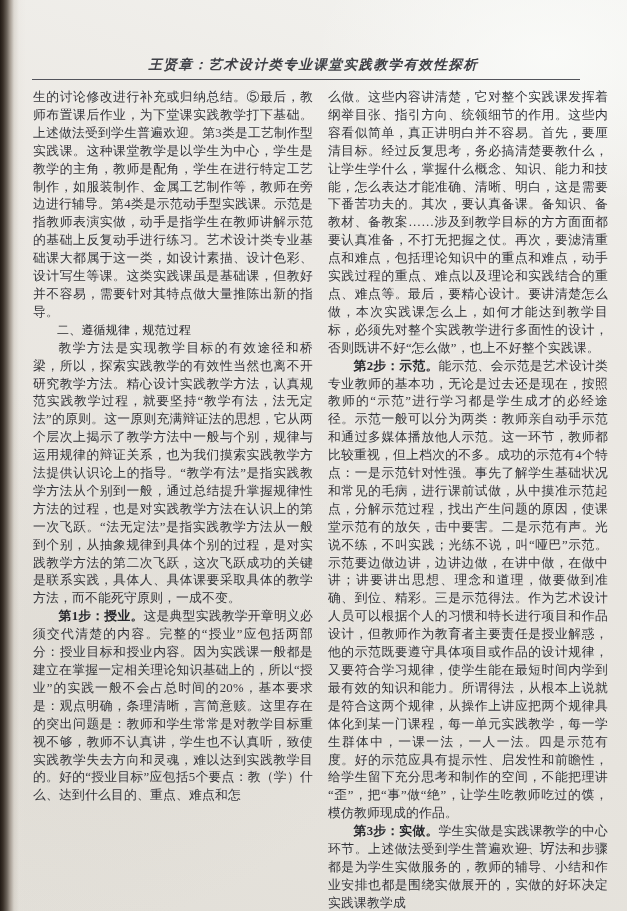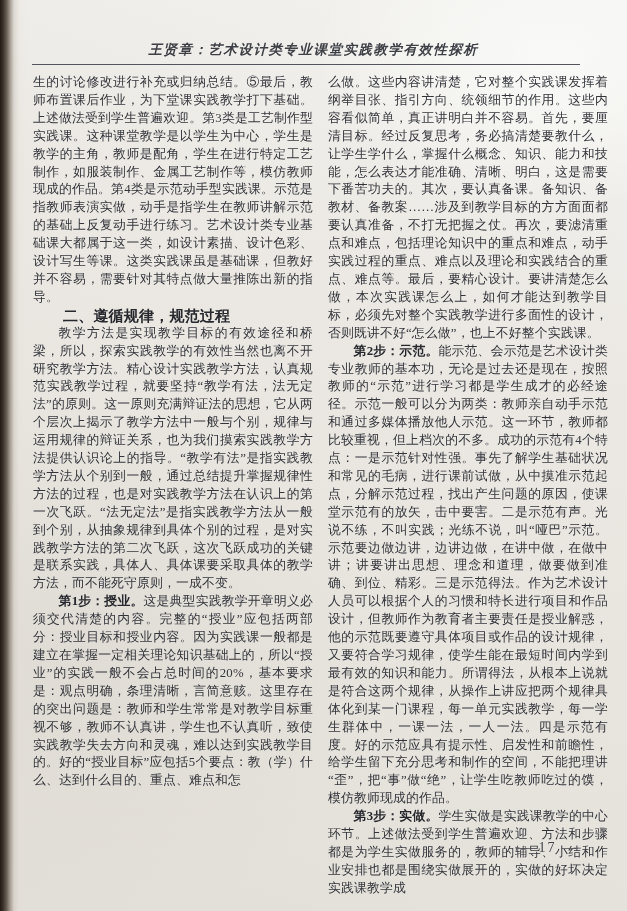--- a/index.html
+++ b/index.html
@@ -15,21 +15,21 @@
       radial-gradient(ellipse 420px 360px at 12% 72%, rgba(208,203,194,0.28), rgba(208,203,194,0) 75%),
       linear-gradient(200deg,#f3f3f0 0%,#ece9e4 32%,#e7e4de 68%,#e2dfd8 100%);
   }
   .binding-edge{
     position:absolute;left:0;top:0;bottom:0;width:26px;
     background:linear-gradient(90deg,
       #211a14 0px,#3a3129 3px,#6d655c 7px,#a49b91 10px,
       rgba(205,199,190,0.55) 14px,rgba(228,224,217,0.25) 19px,rgba(228,224,217,0) 26px);
   }
   .content{position:relative;height:100%;}
-  .running-header{padding-top:42px;}
+  .running-header{padding-top:57px;}
   .header-title{
     text-align:center;
     font-size:13.4px;line-height:15px;
     font-style:italic;font-weight:600;
     letter-spacing:1.6px;color:#3f4046;
   }
   .header-rule{
     margin:7px 0 0 32px;width:548px;height:0;
     border-top:1.7px solid #53545c;
   }
@@ -43,21 +43,21 @@
     font-size:12.8px;line-height:17.9px;
     color:#34353b;
     text-align:justify;text-justify:inter-ideograph;
     text-indent:2em;
     letter-spacing:0.2px;
   }
   .para.no-indent{text-indent:0;}
   .section-heading{
     margin:0;
     font-family:"Liberation Sans","DejaVu Sans",sans-serif;
-    font-size:15px;line-height:17.9px;font-weight:700;
+    font-size:12px;line-height:17.9px;font-weight:400;
     color:#27282d;text-indent:2em;letter-spacing:0.2px;
   }
   .lead{font-weight:700;color:#27282d;margin-top:8px;}
   .page-number{
     position:absolute;right:49px;bottom:55px;
     font-size:14px;letter-spacing:2px;color:#45464c;
   }
 </style>
 </head>
 <body>
@@ -67,21 +67,21 @@
   <div class="content">
 
     <div class="running-header">
       <div class="header-title">王贤章：艺术设计类专业课堂实践教学有效性探析</div>
       <div class="header-rule"></div>
     </div>
 
     <div class="columns">
 
       <div class="column">
-        <p class="para no-indent">生的讨论修改进行补充或归纳总结。⑤最后，教师布置课后作业，为下堂课实践教学打下基础。上述做法受到学生普遍欢迎。第3类是工艺制作型实践课。这种课堂教学是以学生为中心，学生是教学的主角，教师是配角，学生在进行特定工艺制作，如服装制作、金属工艺制作等，模仿教师现成的作品。第4类是示范动手型实践课。示范是指教师表演实做，动手是指学生在教师讲解示范的基础上反复动手进行练习。艺术设计类专业基础课大都属于这一类，如设计素描、设计色彩、设计写生等课。这类实践课虽是基础课，但教好并不容易，需要针对其特点做大量推陈出新的指导。</p>
+        <p class="para no-indent">生的讨论修改进行补充或归纳总结。⑤最后，教师布置课后作业，为下堂课实践教学打下基础。上述做法受到学生普遍欢迎。第3类是工艺制作型实践课。这种课堂教学是以学生为中心，学生是教学的主角，教师是配角，学生在进行特定工艺制作，如服装制作、金属工艺制作等，教师在旁边进行辅导。第4类是示范动手型实践课。示范是指教师表演实做，动手是指学生在教师讲解示范的基础上反复动手进行练习。艺术设计类专业基础课大都属于这一类，如设计素描、设计色彩、设计写生等课。这类实践课虽是基础课，但教好并不容易，需要针对其特点做大量推陈出新的指导。</p>
         <h3 class="section-heading">二、遵循规律，规范过程</h3>
         <p class="para">教学方法是实现教学目标的有效途径和桥梁，所以，探索实践教学的有效性当然也离不开研究教学方法。精心设计实践教学方法，认真规范实践教学过程，就要坚持“教学有法，法无定法”的原则。这一原则充满辩证法的思想，它从两个层次上揭示了教学方法中一般与个别，规律与运用规律的辩证关系，也为我们摸索实践教学方法提供认识论上的指导。“教学有法”是指实践教学方法从个别到一般，通过总结提升掌握规律性方法的过程，也是对实践教学方法在认识上的第一次飞跃。“法无定法”是指实践教学方法从一般到个别，从抽象规律到具体个别的过程，是对实践教学方法的第二次飞跃，这次飞跃成功的关键是联系实践，具体人、具体课要采取具体的教学方法，而不能死守原则，一成不变。</p>
         <p class="para"><span class="lead">第1步：授业。</span><span>这是典型实践教学开章明义必须交代清楚的内容。完整的“授业”应包括两部分：授业目标和授业内容。因为实践课一般都是建立在掌握一定相关理论知识基础上的，所以“授业”的实践一般不会占总时间的20%，基本要求是：观点明确，条理清晰，言简意赅。这里存在的突出问题是：教师和学生常常是对教学目标重视不够，教师不认真讲，学生也不认真听，致使实践教学失去方向和灵魂，难以达到实践教学目的。好的“授业目标”应包括5个要点：教（学）什么、达到什么目的、重点、难点和怎</span></p>
       </div>
 
       <div class="column">
         <p class="para no-indent">么做。这些内容讲清楚，它对整个实践课发挥着纲举目张、指引方向、统领细节的作用。这些内容看似简单，真正讲明白并不容易。首先，要厘清目标。经过反复思考，务必搞清楚要教什么，让学生学什么，掌握什么概念、知识、能力和技能，怎么表达才能准确、清晰、明白，这是需要下番苦功夫的。其次，要认真备课。备知识、备教材、备教案……涉及到教学目标的方方面面都要认真准备，不打无把握之仗。再次，要滤清重点和难点，包括理论知识中的重点和难点，动手实践过程的重点、难点以及理论和实践结合的重点、难点等。最后，要精心设计。要讲清楚怎么做，本次实践课怎么上，如何才能达到教学目标，必须先对整个实践教学进行多面性的设计，否则既讲不好“怎么做”，也上不好整个实践课。</p>
         <p class="para"><span class="lead">第2步：示范。</span><span>能示范、会示范是艺术设计类专业教师的基本功，无论是过去还是现在，按照教师的“示范”进行学习都是学生成才的必经途径。示范一般可以分为两类：教师亲自动手示范和通过多媒体播放他人示范。这一环节，教师都比较重视，但上档次的不多。成功的示范有4个特点：一是示范针对性强。事先了解学生基础状况和常见的毛病，进行课前试做，从中摸准示范起点，分解示范过程，找出产生问题的原因，使课堂示范有的放矢，击中要害。二是示范有声。光说不练，不叫实践；光练不说，叫“哑巴”示范。示范要边做边讲，边讲边做，在讲中做，在做中讲；讲要讲出思想、理念和道理，做要做到准确、到位、精彩。三是示范得法。作为艺术设计人员可以根据个人的习惯和特长进行项目和作品设计，但教师作为教育者主要责任是授业解惑，他的示范既要遵守具体项目或作品的设计规律，又要符合学习规律，使学生能在最短时间内学到最有效的知识和能力。所谓得法，从根本上说就是符合这两个规律，从操作上讲应把两个规律具体化到某一门课程，每一单元实践教学，每一学生群体中，一课一法，一人一法。四是示范有度。好的示范应具有提示性、启发性和前瞻性，给学生留下充分思考和制作的空间，不能把理讲“歪”，把“事”做“绝”，让学生吃教师吃过的馍，模仿教师现成的作品。</span></p>
         <p class="para"><span class="lead">第3步：实做。</span><span>学生实做是实践课教学的中心环节。上述做法受到学生普遍欢迎、方法和步骤都是为学生实做服务的，教师的辅导、小结和作业安排也都是围绕实做展开的，实做的好坏决定实践课教学成</span></p>
       </div>

